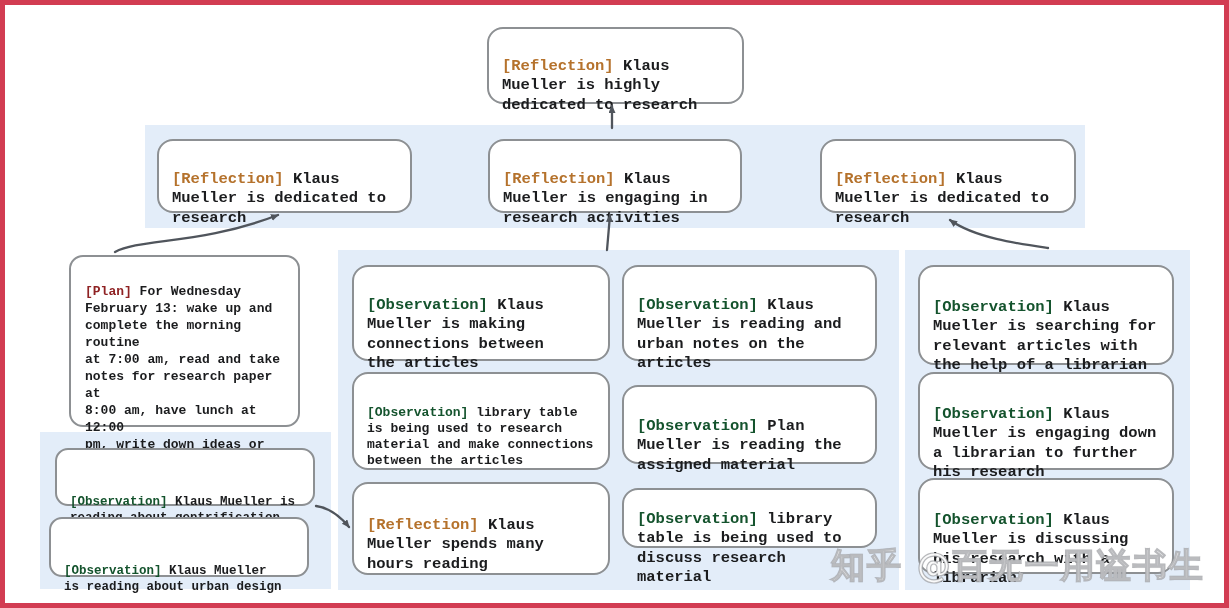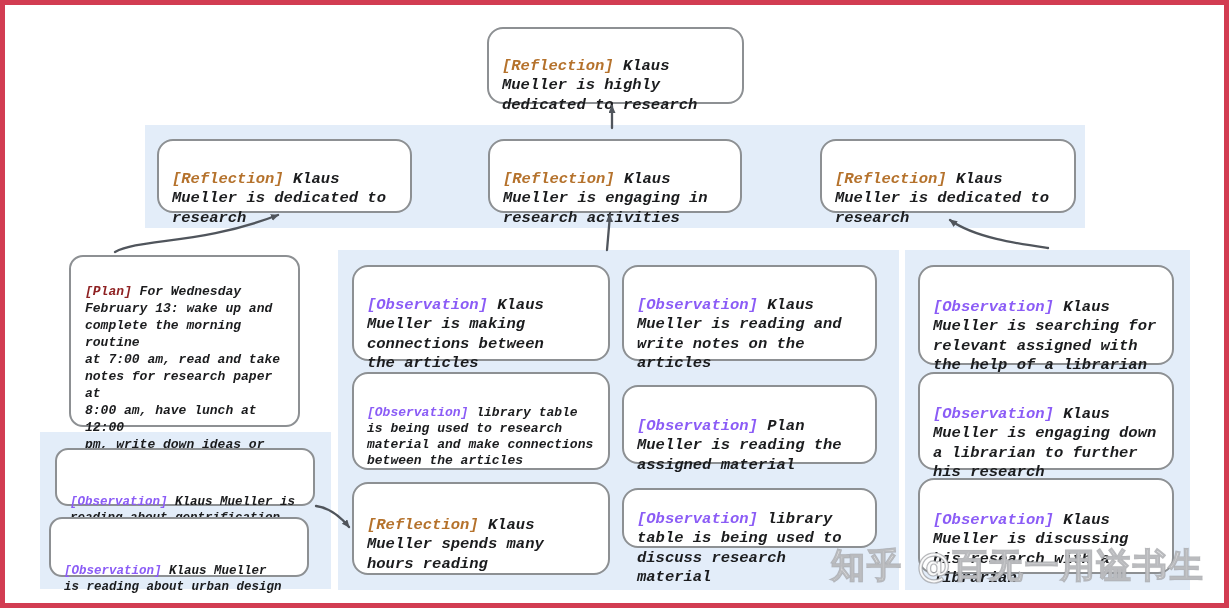--- a/index.html
+++ b/index.html
@@ -22,28 +22,27 @@
     border:2px solid #8d9093;
     border-radius:16px;
     box-sizing:border-box;
     padding:9px 13px;
     font-weight:700;
     font-size:15.5px;
     line-height:19.5px;
     color:#1b1c1e;
     white-space:pre-line;
     z-index:2;
-    font-style:italic;
   }
   .fs-plan{font-size:13px;line-height:17px;padding:9px 14px;border-radius:14px;}
   .fs-small{font-size:13px;line-height:16px;padding:15px 13px;}
   .fs-xs{font-size:12.5px;line-height:16.5px;padding:27px 13px;border-radius:13px;}
   .t-ref{color:#b5722c;}
   .t-plan{color:#8f2223;}
-  .t-obs{color:#8b5cf6;}
+  .t-obs{color:#14532d;}
   .arrows{position:absolute;left:0;top:0;z-index:3;pointer-events:none;}
   .watermark{
     position:absolute;
     left:826px;top:538px;
     z-index:5;
     font-family:"DejaVu Sans","Liberation Sans",sans-serif;
     font-size:34px;
     font-weight:700;
     letter-spacing:2px;
     color:rgba(255,255,255,0.93);
@@ -132,38 +131,38 @@
   </div>
   <div class="node" style="left:347px;top:477px;width:258px;height:93px;padding-top:12px;">
     <span class="t-ref">[Reflection]</span><span> Klaus
 Mueller spends many
 hours reading</span>
   </div>
 
   <div class="node" style="left:617px;top:260px;width:255px;height:96px;">
     <span class="t-obs">[Observation]</span><span> Klaus
 Mueller is reading and
-write notes on the
+urban notes on the
 articles</span>
   </div>
   <div class="node" style="left:617px;top:380px;width:255px;height:79px;padding-top:10px;">
     <span class="t-obs">[Observation]</span><span> Plan
 Mueller is reading the
 assigned material</span>
   </div>
   <div class="node" style="left:617px;top:483px;width:255px;height:60px;padding-top:0;">
     <span class="t-obs">[Observation]</span><span> library
 table is being used to
 discuss research material</span>
   </div>
 
   <div class="node" style="left:913px;top:260px;width:256px;height:100px;padding-top:11px;">
     <span class="t-obs">[Observation]</span><span> Klaus
 Mueller is searching for
-relevant assigned with
+relevant articles with
 the help of a librarian</span>
   </div>
   <div class="node" style="left:913px;top:367px;width:256px;height:98px;padding-top:11px;">
     <span class="t-obs">[Observation]</span><span> Klaus
 Mueller is engaging down
 a librarian to further
 his research</span>
   </div>
   <div class="node" style="left:913px;top:473px;width:256px;height:96px;padding-top:11px;">
     <span class="t-obs">[Observation]</span><span> Klaus

